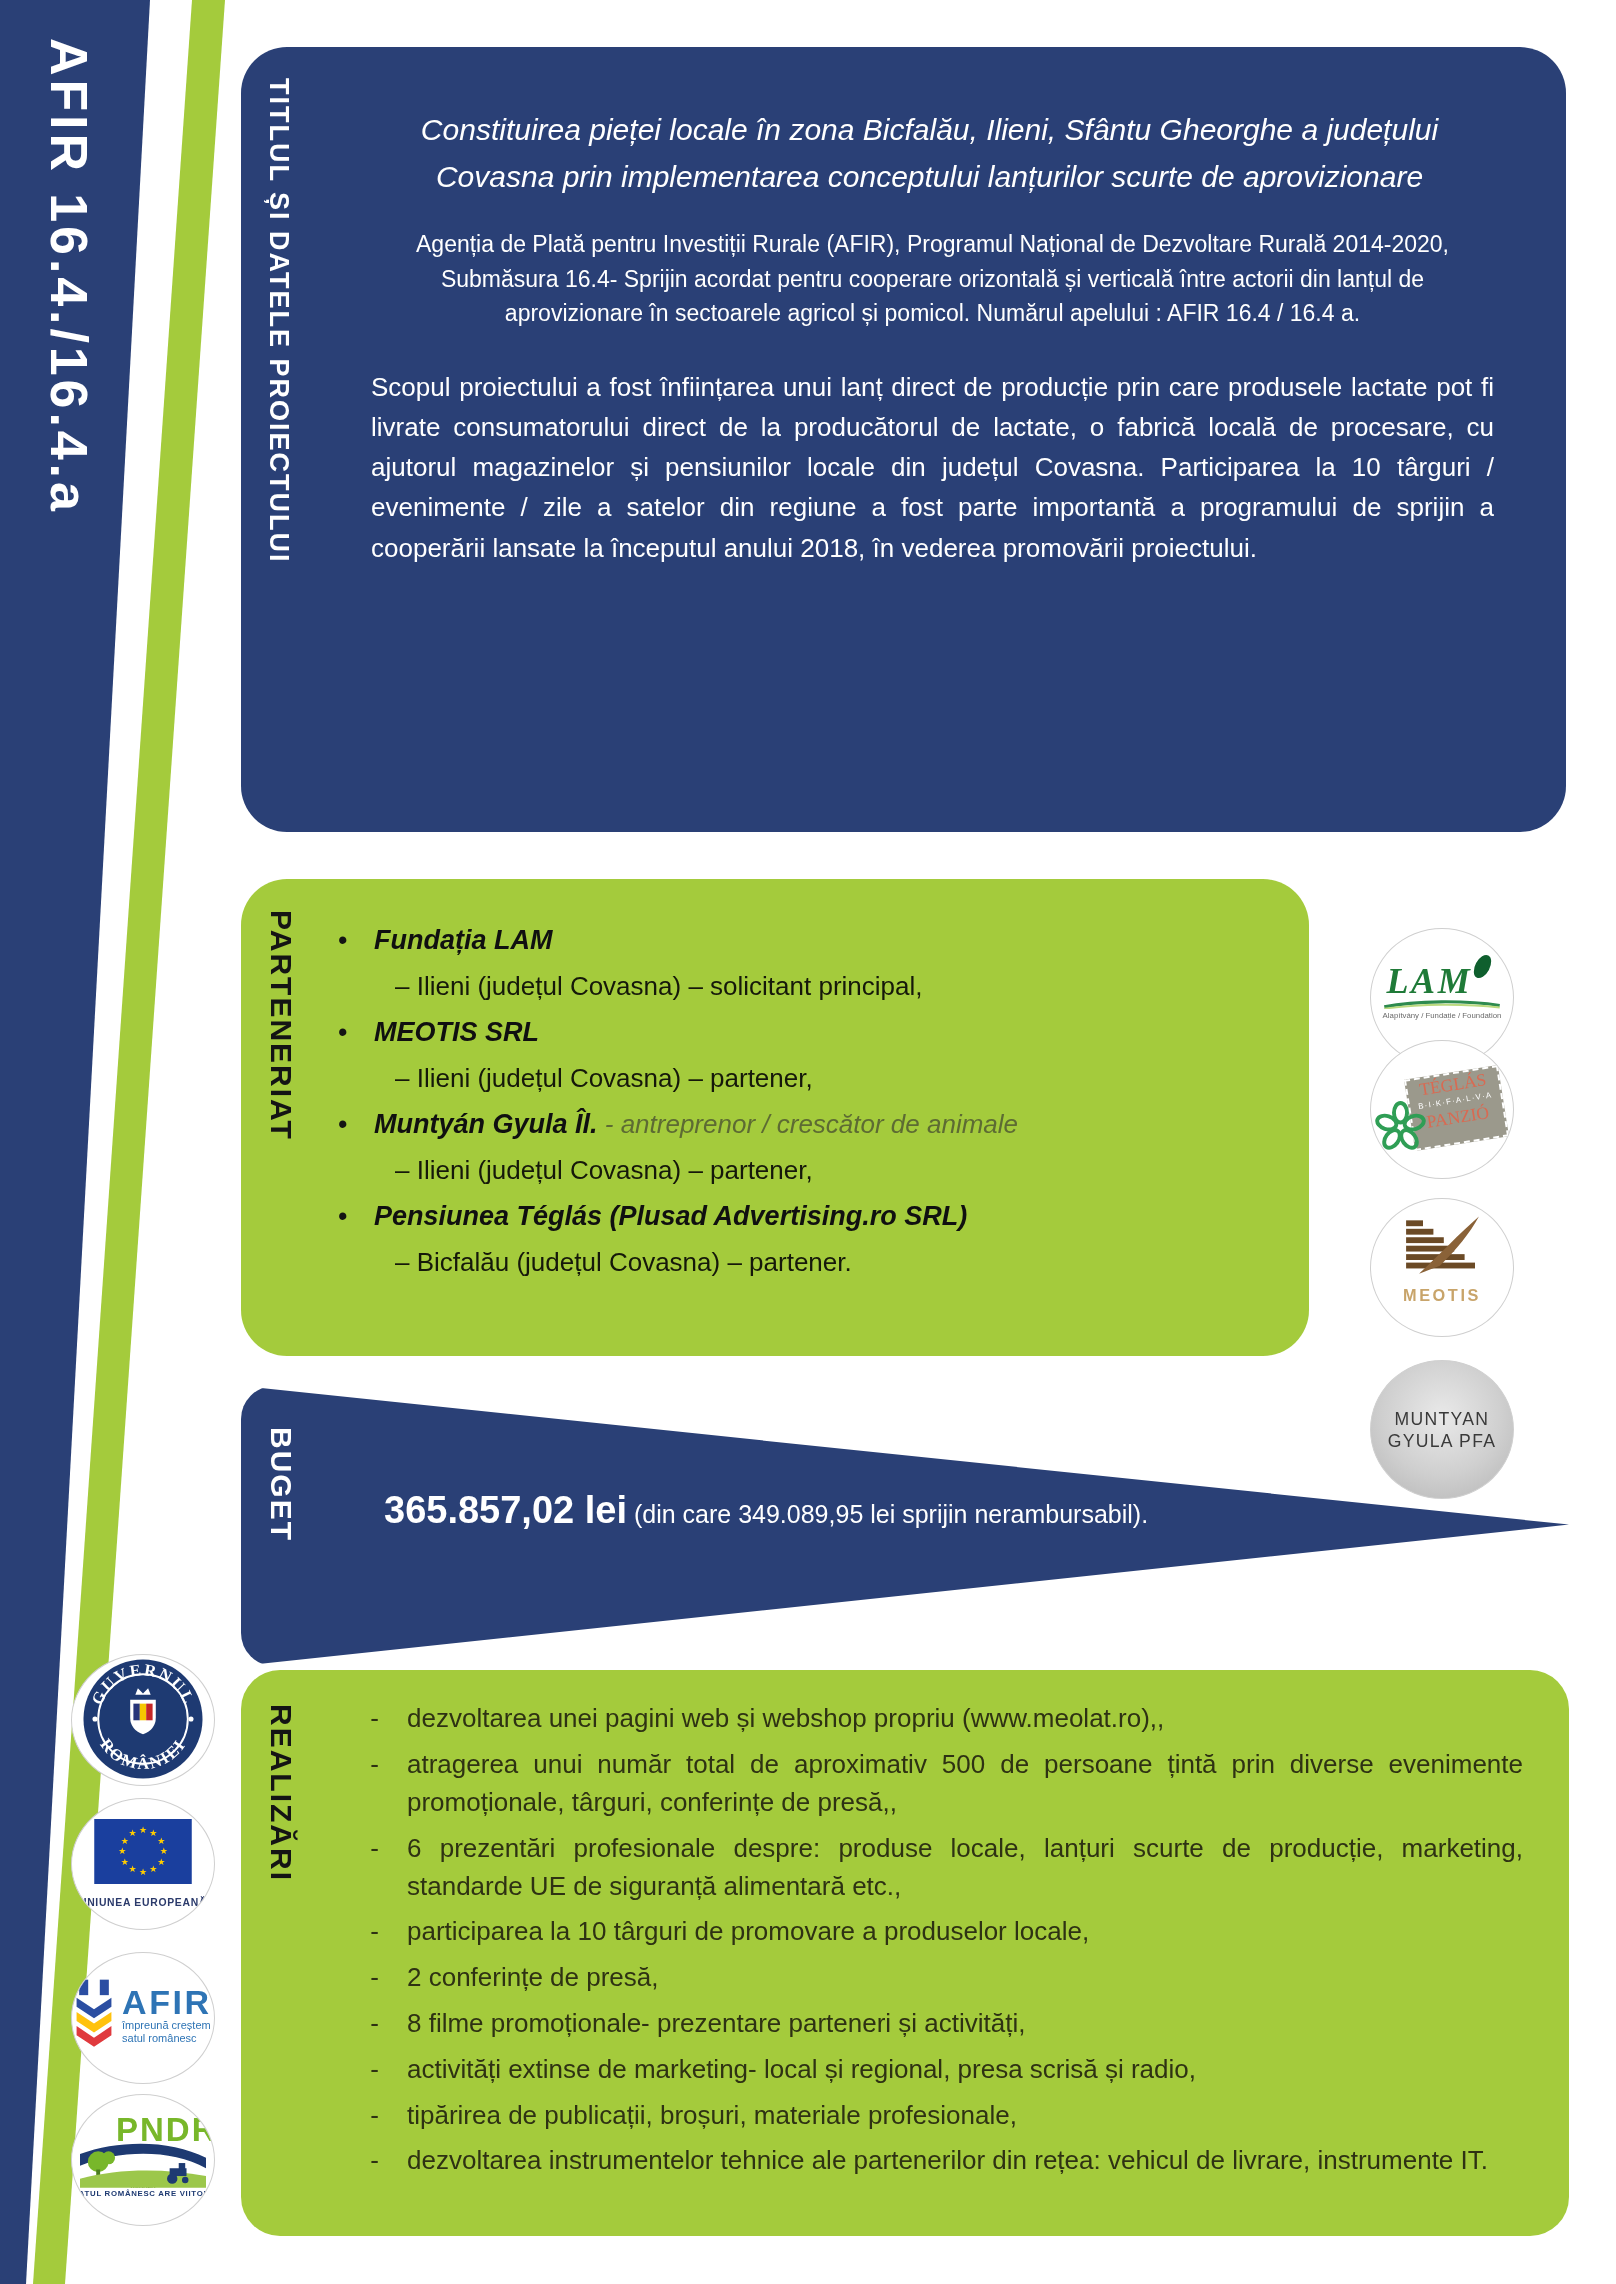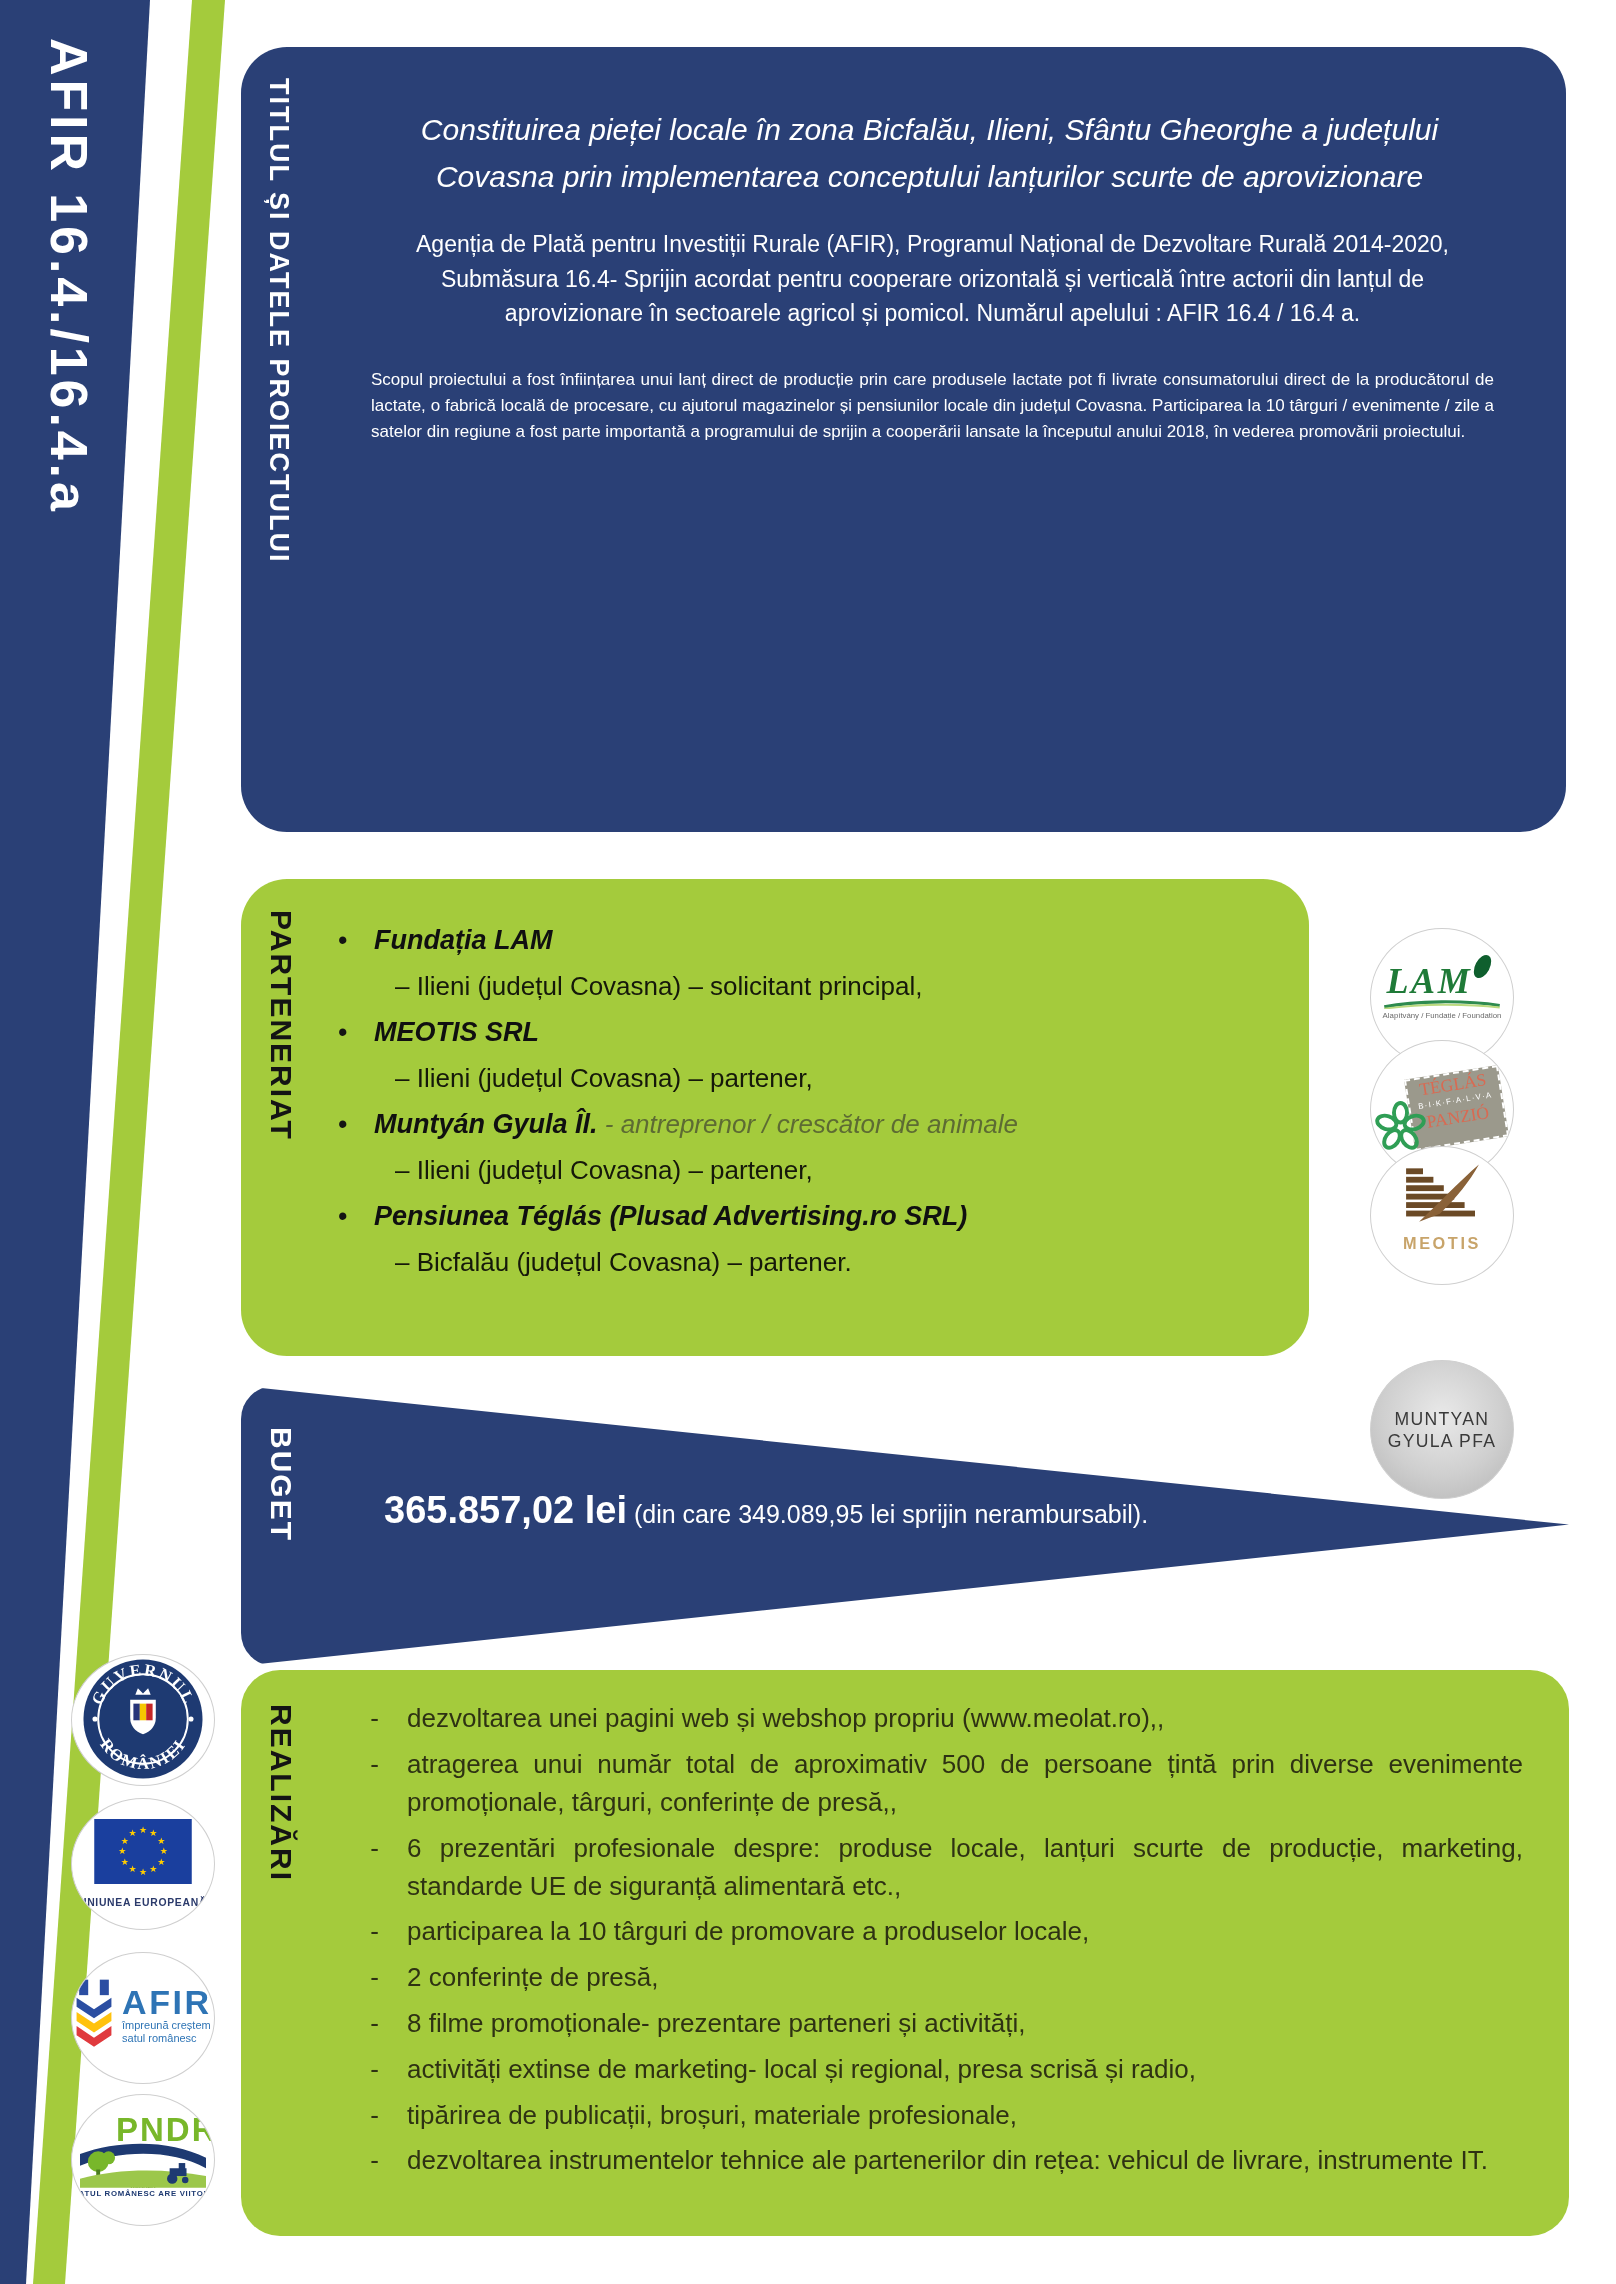--- a/index.html
+++ b/index.html
@@ -20,21 +20,21 @@
   .parteneriat-label{left:57px;top:31px;font-size:30px;color:#141414;}
   .buget-label{left:57px;top:41px;font-size:30px;color:#ffffff;}
   .realizari-label{left:57px;top:34px;font-size:30px;color:#141414;}
 
   
   .title-card{position:absolute;left:241px;top:47px;width:1325px;height:785px;
     background:#2A4076;border-radius:46px;color:#fff;}
   .project-title{margin:60px 85px 0 137px;text-align:center;font-style:italic;
     font-size:30px;line-height:1.55;font-weight:normal;}
   .para1{margin:27px 72px 0 130px;text-align:center;font-size:23px;line-height:1.5;}
-  .para2{margin:36px 72px 0 130px;text-align:justify;font-size:17px;line-height:1.55;}
+  .para2{margin:36px 72px 0 130px;text-align:justify;font-size:26px;line-height:1.55;}
 
   
   .period-arrow{position:absolute;left:511px;top:648px;width:1055px;height:184px;background:#A4CB3C;
     clip-path:polygon(0 55%,100% 0,100% 100%);border-radius:0 0 39px 0;}
   .period-text{position:absolute;right:19.5px;top:73px;font-size:26px;white-space:nowrap;}
   .period-label{font-weight:bold;color:#101010;}
   .period-value{color:#26406F;}
 
   
   .part-card{position:absolute;left:241px;top:879px;width:1068px;height:477px;
@@ -149,21 +149,21 @@
       <g fill="none" stroke="#2F9E55" stroke-width="6" stroke-linecap="round">
         <ellipse cx="39" cy="18" rx="10" ry="15"></ellipse>
         <ellipse cx="60" cy="33" rx="10" ry="15" transform="rotate(72 60 33)"></ellipse>
         <ellipse cx="52" cy="58" rx="10" ry="15" transform="rotate(144 52 58)"></ellipse>
         <ellipse cx="26" cy="58" rx="10" ry="15" transform="rotate(216 26 58)"></ellipse>
         <ellipse cx="18" cy="33" rx="10" ry="15" transform="rotate(288 18 33)"></ellipse>
       </g>
     </svg>
   </div>
 
-  <div class="p-logo" style="top:1146px;">
+  <div class="p-logo" style="top:1198px;">
     <svg width="91" height="72" style="margin-top:11.7px;" viewBox="0 0 140 110">
       <g fill="#6B4A26">
         <rect x="14" y="14" width="26" height="9"></rect>
         <rect x="14" y="27" width="42" height="9"></rect>
         <rect x="14" y="40" width="58" height="9"></rect>
         <rect x="14" y="53" width="74" height="9"></rect>
         <rect x="14" y="66" width="90" height="9"></rect>
         <rect x="14" y="79" width="106" height="9"></rect>
       </g>
       <path d="M34,96 C62,70 96,34 126,8 C112,34 92,58 66,84 Z" fill="#8A6238"></path>

